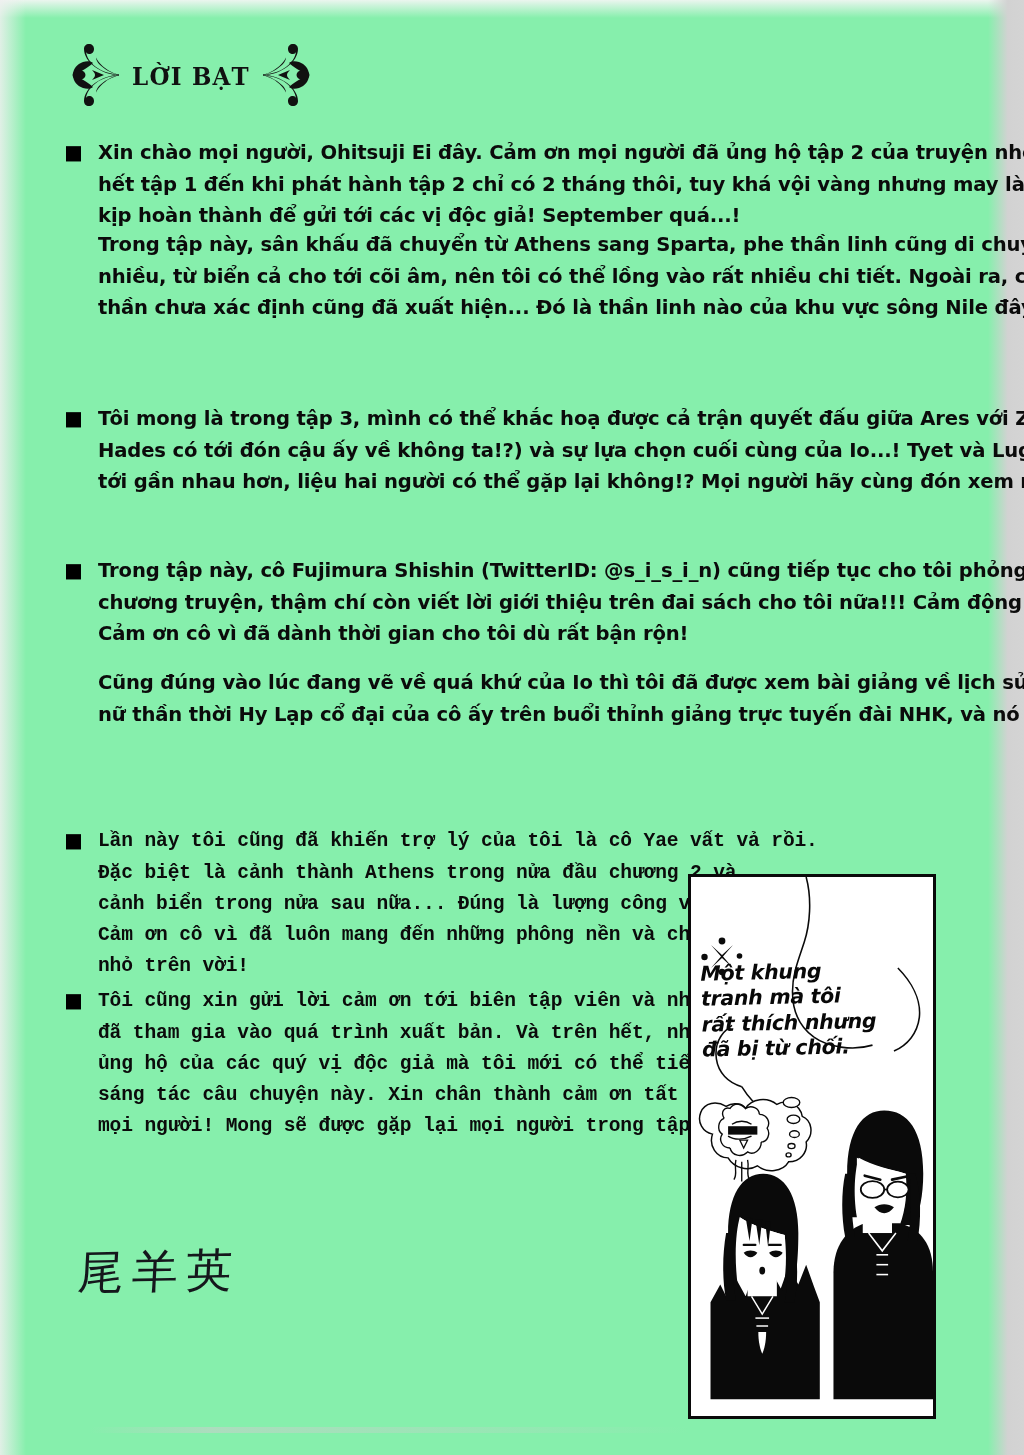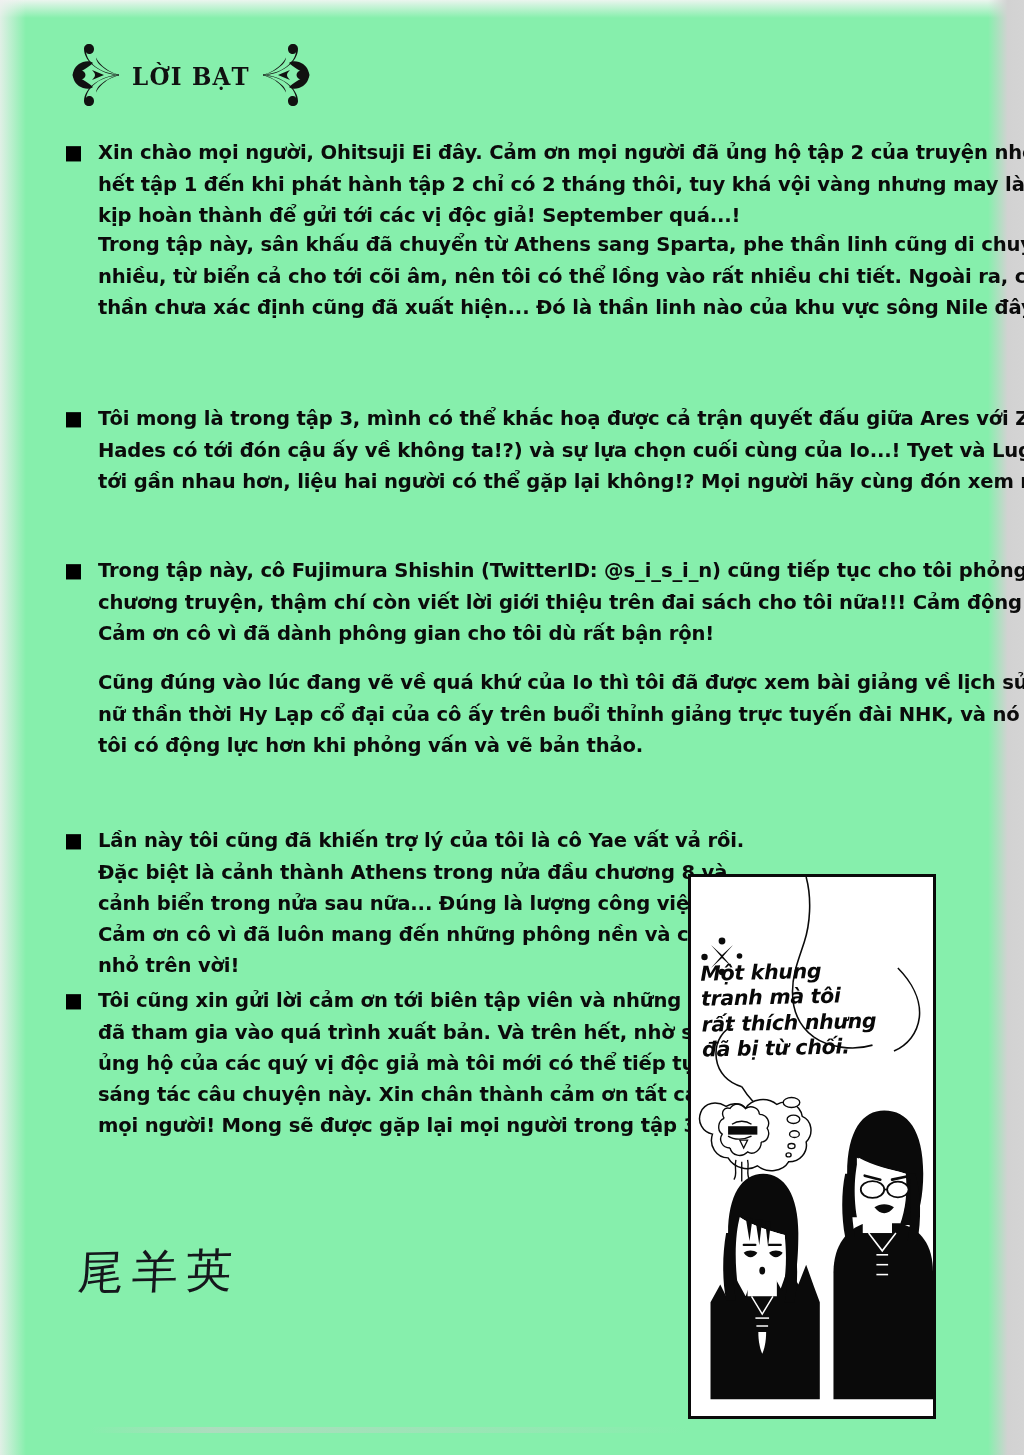--- a/index.html
+++ b/index.html
@@ -109,21 +109,21 @@
   
   #p1 { position:absolute; left:0;   top:0;    width: 912px; }
   #p1b{ position:absolute; left:0;   top:92px; width: 912px; }
   #p2 { position:absolute; left:0;   top:266px;width: 912px; }
   #p3 { position:absolute; left:0;   top:418px;width: 912px; }
   #p3b{ position:absolute; left:0;   top:530px;width: 912px; }
   #p4 { position:absolute; left:0;   top:688px;width: 600px; }
   #p5 { position:absolute; left:0;   top:848px;width: 600px; }
 
   
-  #p4 .ln, #p5 .ln { white-space: nowrap; }
+  #p4 .ln, #p5 .ln { white-space: nowrap; font-family: Liberation Mono, monospace; }
 
   
   #signature {
     position: absolute;
     left: 78px;
     top: 1248px;
     font-family: "DejaVu Sans", sans-serif;
     font-size: 46px;
     line-height: 1;
     color: #15171c;
@@ -251,33 +251,32 @@
       <span class="bullet"></span>
       <span class="ln">Tôi mong là trong tập 3, mình có thể khắc hoạ được cả trận quyết đấu giữa Ares với Zeus (Liệu</span>
       <span class="ln">Hades có tới đón cậu ấy về không ta!?) và sự lựa chọn cuối cùng của Io...! Tyet và Lugal vô tình</span>
       <span class="ln">tới gần nhau hơn, liệu hai người có thể gặp lại không!? Mọi người hãy cùng đón xem nhé!!</span>
     </div>
 
     <div class="para bulleted" id="p3">
       <span class="bullet"></span>
       <span class="ln">Trong tập này, cô Fujimura Shishin (TwitterID: @s_i_s_i_n) cũng tiếp tục cho tôi phỏng vấn mỗi</span>
       <span class="ln">chương truyện, thậm chí còn viết lời giới thiệu trên đai sách cho tôi nữa!!! Cảm động quá đi...!</span>
-      <span class="ln">Cảm ơn cô vì đã dành phông gian cho tôi dù rất bận rộn!</span>
+      <span class="ln">Cảm ơn cô vì đã dành thời gian cho tôi dù rất bận rộn!</span>
     </div>
 
     <div class="para plain" id="p3b">
       <span class="ln">Cũng đúng vào lúc đang vẽ về quá khứ của Io thì tôi đã được xem bài giảng về lịch sử phụ nữ và</span>
       <span class="ln">nữ thần thời Hy Lạp cổ đại của cô ấy trên buổi thỉnh giảng trực tuyến đài NHK, và nó đã khiến</span>
-      <span class="ln">tôi có động lực hơn khi phỏng vấn và vẽ bản thảo.</span>
     </div>
 
     <div class="para bulleted" id="p4">
       <span class="bullet"></span>
       <span class="ln">Lần này tôi cũng đã khiến trợ lý của tôi là cô Yae vất vả rồi.</span>
-      <span class="ln">Đặc biệt là cảnh thành Athens trong nửa đầu chương 8 và</span>
+      <span class="ln">Đặc biệt là cảnh thành Athens trong nửa đầu chương 2 và</span>
       <span class="ln">cảnh biển trong nửa sau nữa... Đúng là lượng công việc khổng lồ...</span>
       <span class="ln">Cảm ơn cô vì đã luôn mang đến những phông nền và chi tiết</span>
       <span class="ln">nhỏ trên vời!</span>
     </div>
 
     <div class="para bulleted" id="p5">
       <span class="bullet"></span>
       <span class="ln">Tôi cũng xin gửi lời cảm ơn tới biên tập viên và những người</span>
       <span class="ln">đã tham gia vào quá trình xuất bản. Và trên hết, nhờ sự</span>
       <span class="ln">ủng hộ của các quý vị độc giả mà tôi mới có thể tiếp tục</span>

